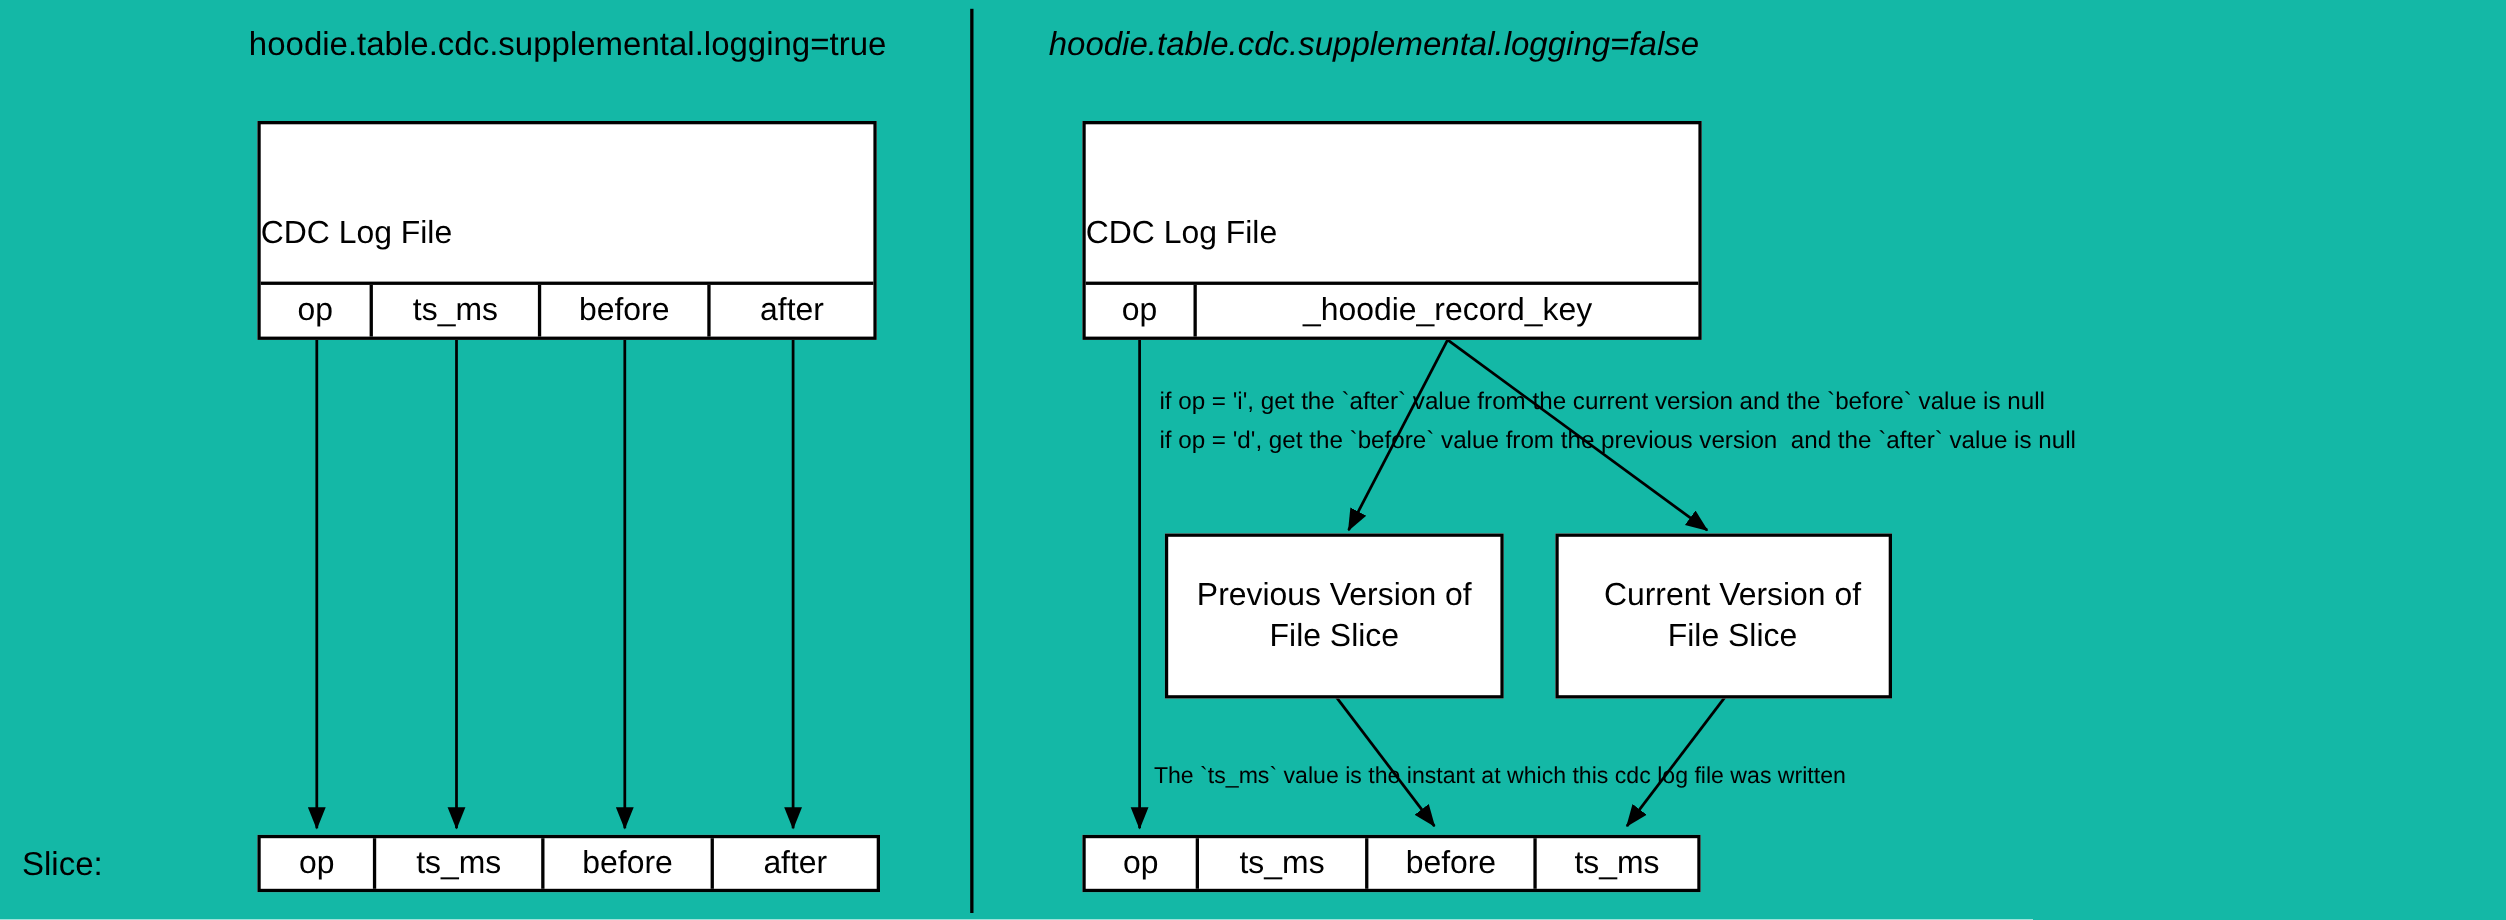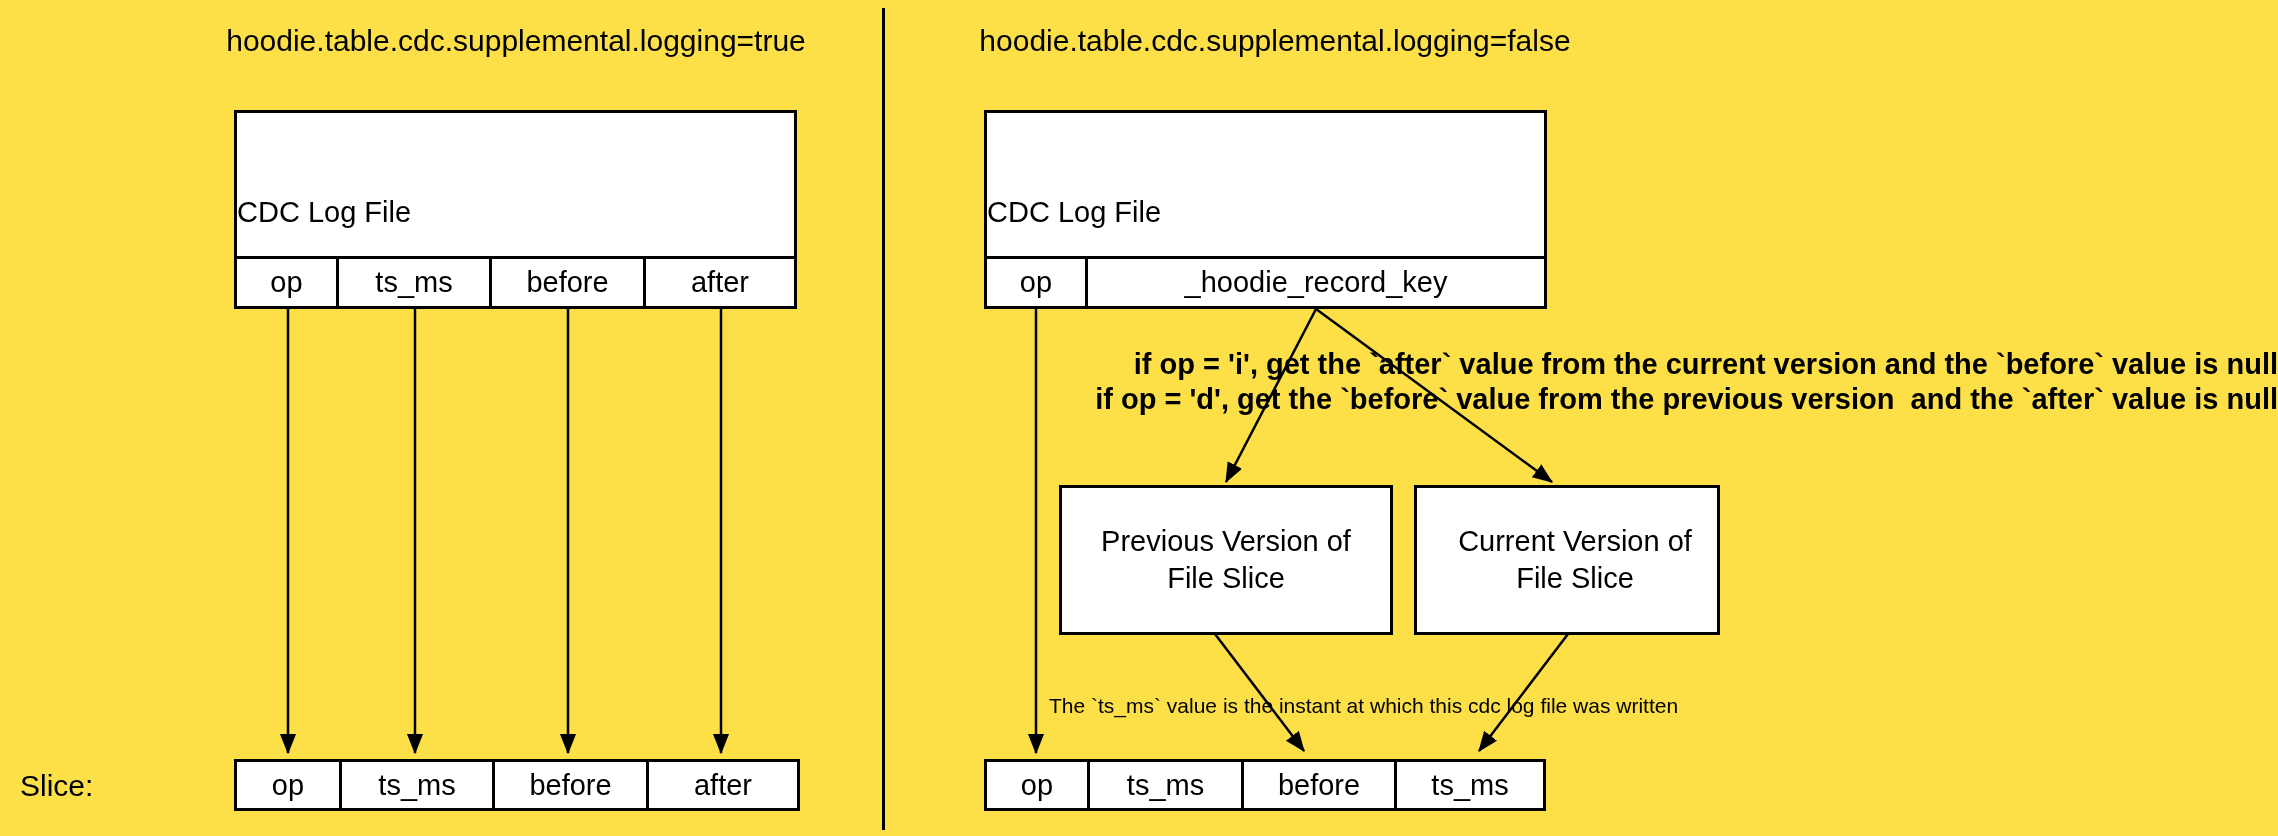--- a/index.html
+++ b/index.html
@@ -3,21 +3,21 @@
 <meta charset="utf-8">
 <style>
   * { margin: 0; padding: 0; box-sizing: border-box; }
   html, body { background: #ffffff; }
   body { font-family: "Liberation Sans", sans-serif; color: #000; }
 
   .canvas {
     position: relative;
     width: 2278px;
     height: 836px;
-    background: #fde047;
+    background: #14b8a6;
     overflow: hidden;
   }
 
   .abs { position: absolute; }
 
   .title {
     font-size: 30px;
     text-align: center;
     white-space: nowrap;
   }
@@ -67,24 +67,23 @@
   .grow { flex: 1 1 auto; }
 
   .output-label { font-size: 30px; white-space: nowrap; }
 
   .divider {
     width: 3px;
     background: #000;
   }
 
   .conditions {
-    font-size: 29px;
+    font-size: 22px;
     line-height: 35px;
-    text-align: right;
-    font-weight: bold;
+    text-align: left;
   }
   .conditions div { white-space: pre; }
 
   .slice-box {
     border: 3px solid #000;
     background: #fff;
     display: flex;
     flex-direction: column;
     align-items: center;
     justify-content: center;
@@ -150,36 +149,36 @@
 
   <div class="abs output-label" style="left:20px; top:769px;">Slice:</div>
 
   <div class="abs out-row" style="left:234px; top:759px; width:566px; height:52px;">
     <div class="cell" style="width:102px;">op</div>
     <div class="cell" style="width:153px;">ts_ms</div>
     <div class="cell" style="width:154px;">before</div>
     <div class="cell grow">after</div>
   </div>
 
-  <div class="abs title" style="left:975px; top:24px; width:600px;">hoodie.table.cdc.supplemental.logging=false</div>
+  <div class="abs title" style="left:949px; top:24px; width:600px;font-style:italic;">hoodie.table.cdc.supplemental.logging=false</div>
 
   <div class="abs cdc-box" style="left:984px; top:110px; width:563px; height:199px;">
     <div class="cdc-label">CDC Log File</div>
     <div class="col-strip">
       <div class="cell" style="width:98px;">op</div>
       <div class="cell grow">_hoodie_record_key</div>
     </div>
   </div>
 
   <div class="abs conditions" style="left:1054px; top:347px; width:1224px;">
     <div>if op = 'i', get the `after` value from the current version and the `before` value is null</div>
     <div>if op = 'd', get the `before` value from the previous version  and the `after` value is null</div>
   </div>
 
-  <div class="abs slice-box" style="left:1059px; top:485px; width:334px; height:150px;">
+  <div class="abs slice-box" style="left:1059px; top:485px; width:308px; height:150px;">
     <div>Previous Version of</div>
     <div>File Slice</div>
   </div>
 
   <div class="abs slice-box" style="left:1414px; top:485px; width:306px; height:150px;padding-left:16px;">
     <div>Current Version of</div>
     <div>File Slice</div>
   </div>
 
   <div class="abs note" style="left:1049px; top:694px; width:1030px;">The `ts_ms` value is the instant at which this cdc log file was written</div>

